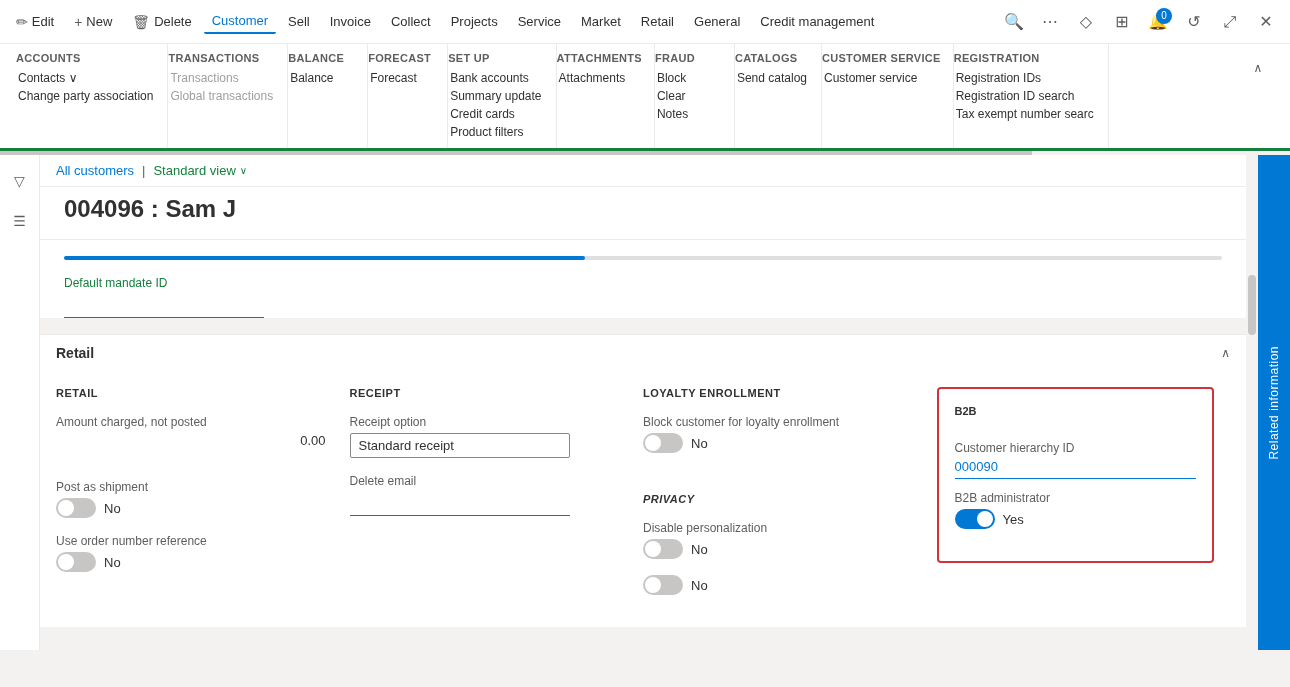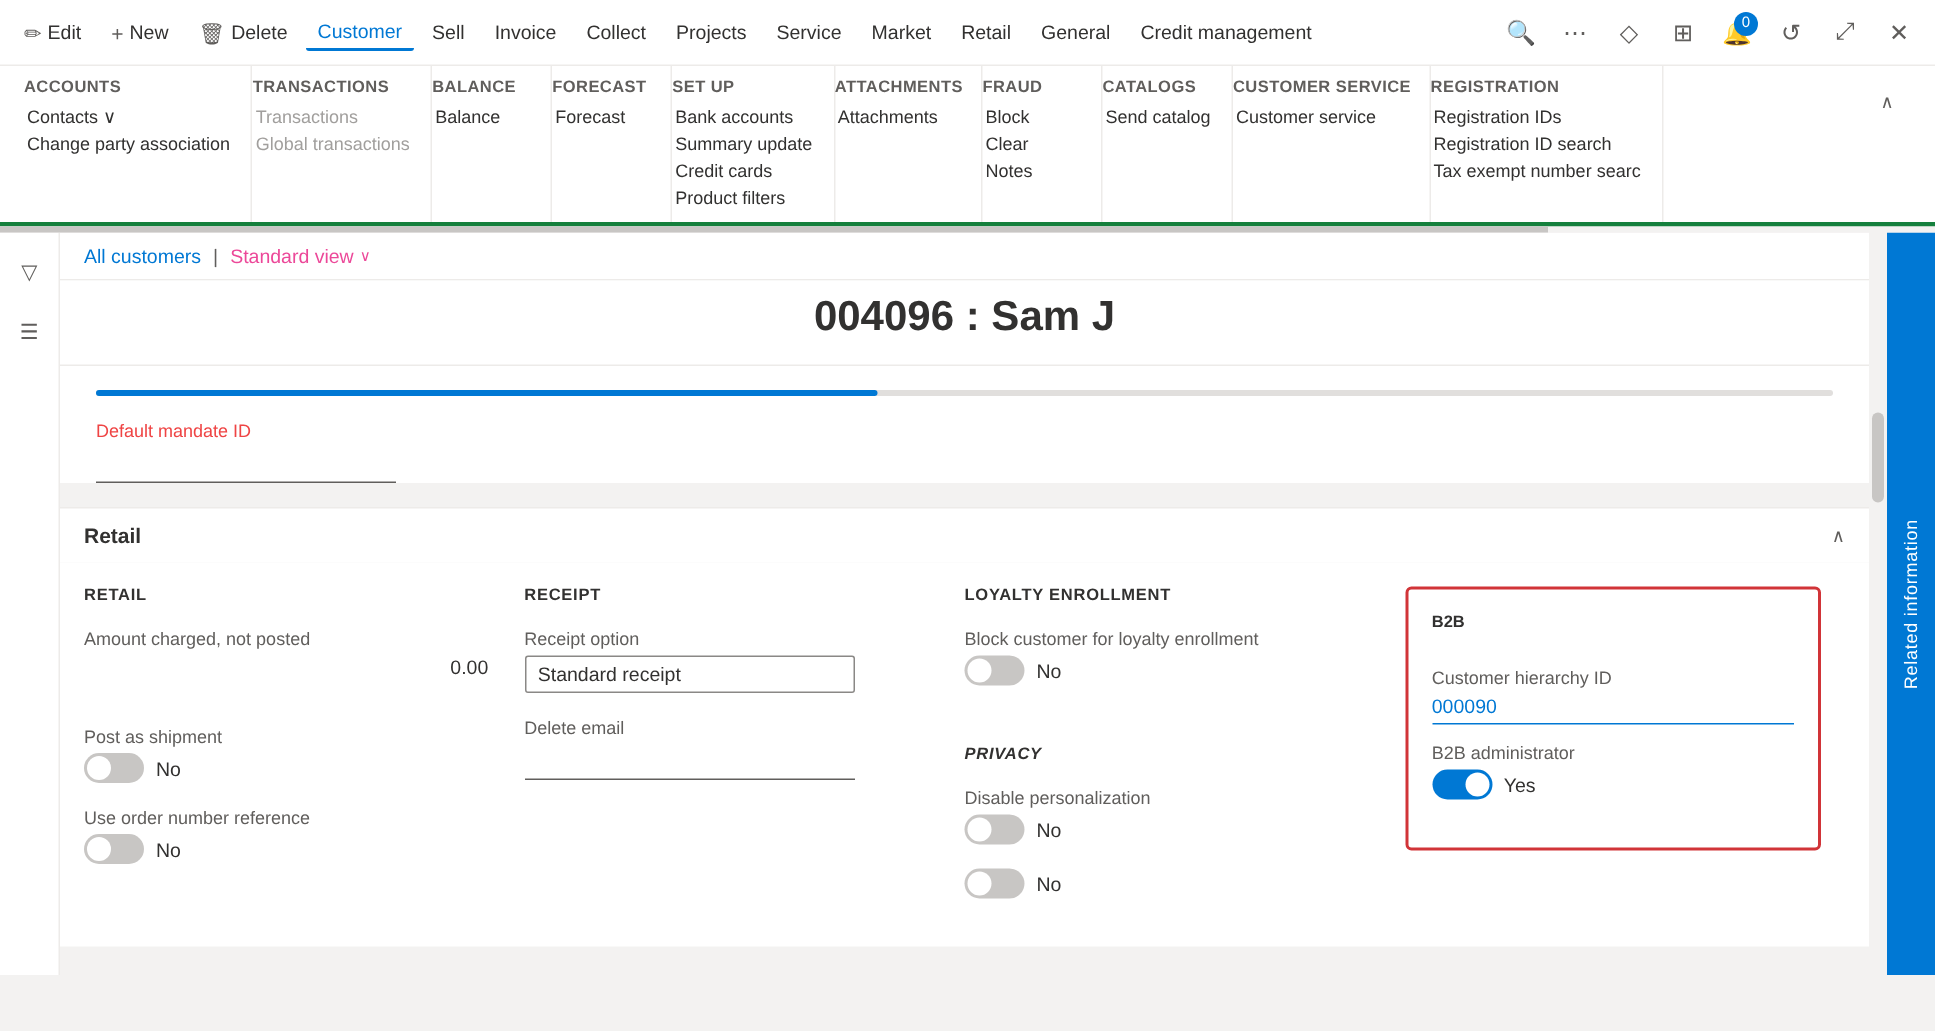--- a/index.html
+++ b/index.html
@@ -135,32 +135,31 @@
       border-radius: 2px;
     }
 
     .content-area {
       flex: 1;
       background: #f3f2f1;
       overflow-y: auto;
       padding: 0;
     }
     .page-title {
-      font-size: 28px;
+      font-size: 24px;
       font-weight: 600;
       color: #323130;
       padding-bottom: 8px;
-      text-align: center;
     }
     .form-field {
       margin-bottom: 16px;
     }
     .form-label {
       font-size: 12px;
-      color: #ef4444;
+      color: #15803d;
       margin-bottom: 4px;
     }
     .form-input {
       border: none;
       border-bottom: 1px solid #605e5c;
       padding: 4px 0;
       font-size: 13px;
       color: #323130;
       width: 200px;
       outline: none;
@@ -346,21 +345,21 @@
       background: #fff;
       border-bottom: 1px solid #edebe9;
     }
     .filter-label { font-size: 13px; color: #0078d4; cursor: pointer; }
     .filter-sep { color: #605e5c; }
     .filter-view {
       display: flex;
       align-items: center;
       gap: 4px;
       font-size: 13px;
-      color: #ec4899;
+      color: #15803d;
       cursor: pointer;
     }
   </style>
 </head>
 <body>
 
 <div class="top-nav">
   <div class="top-nav-item">
     <span class="nav-icon">✏</span>
     <span>Edit</span>

